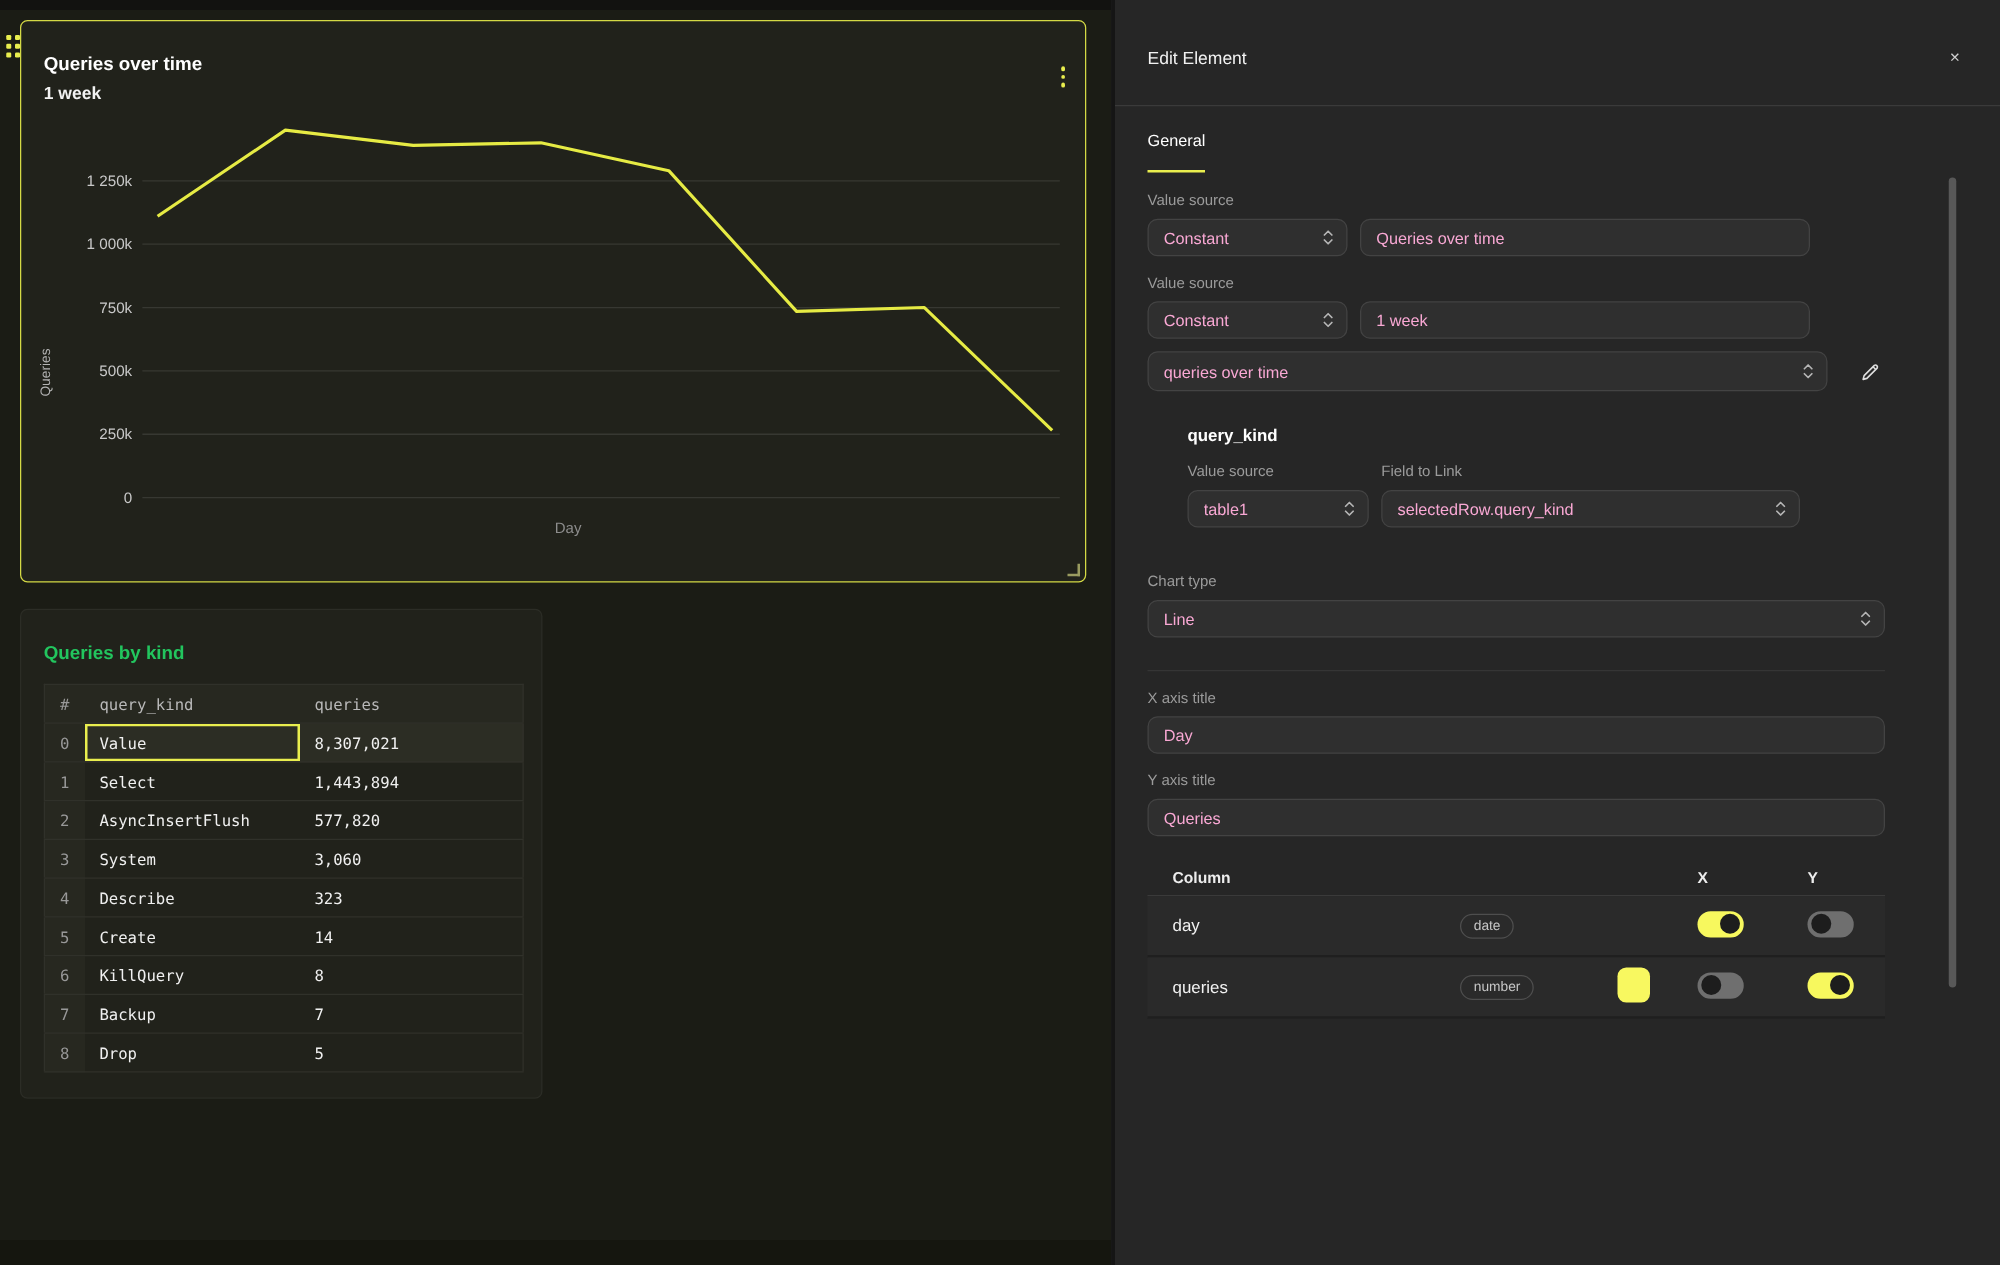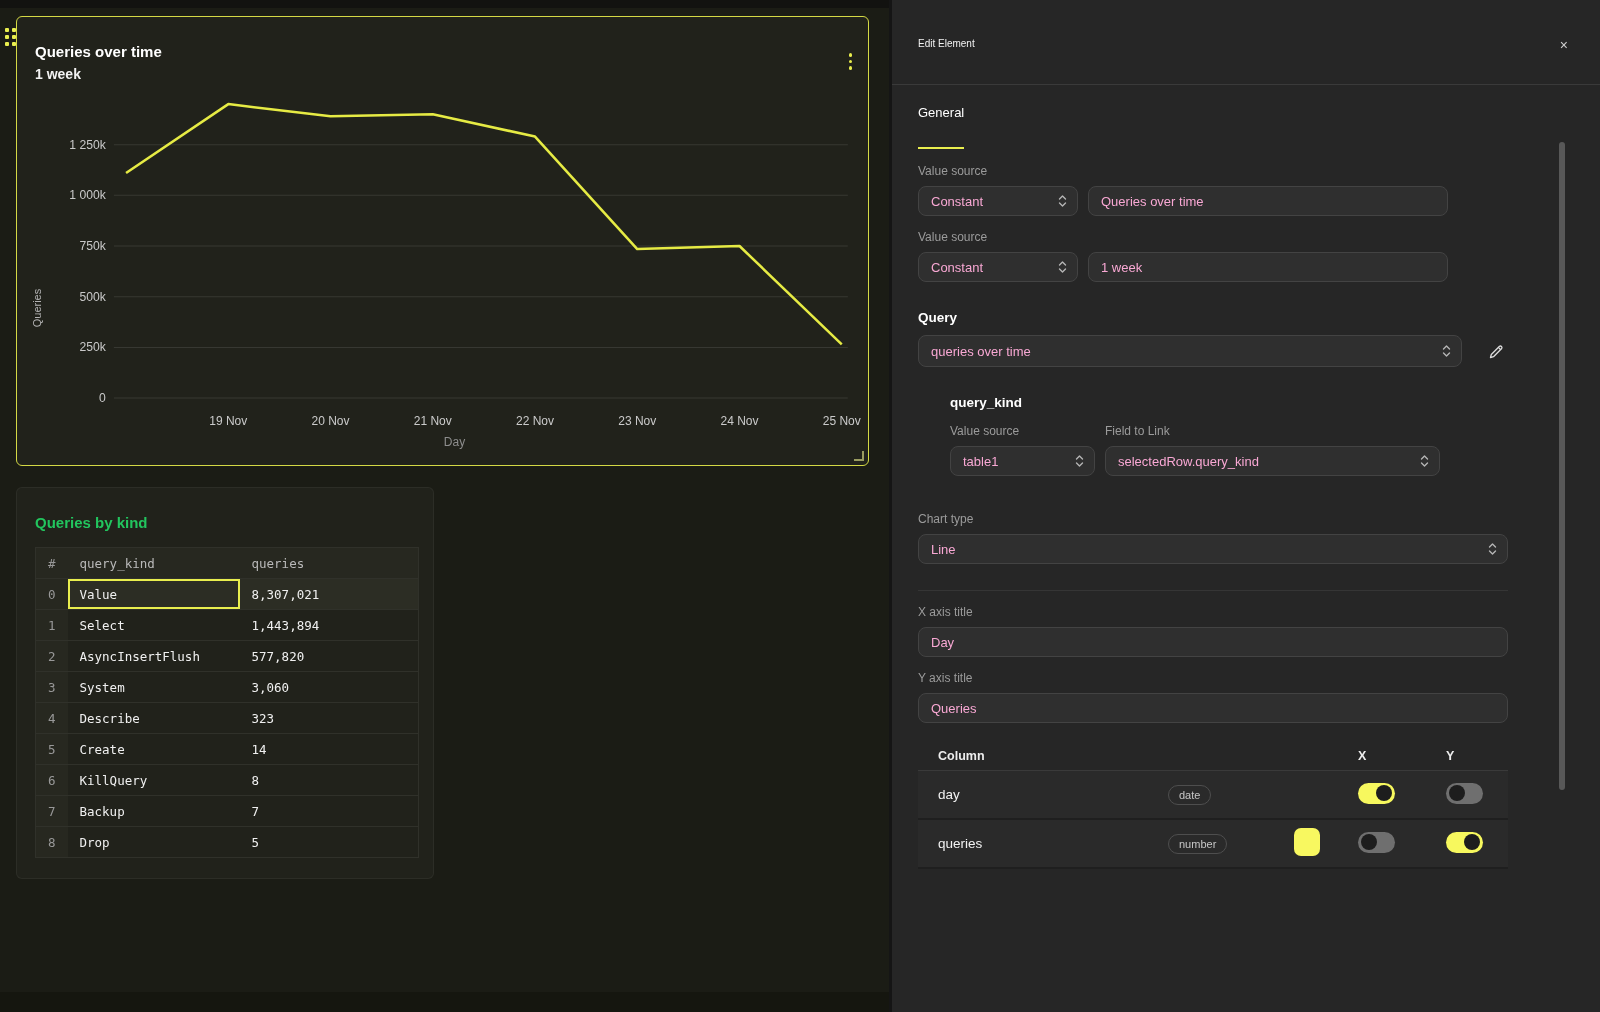--- a/index.html
+++ b/index.html
@@ -52,24 +52,24 @@
   th { color:#b9b9b9; background:#272820; }
   td { color:#f0f0f0; }
   th.idx, td.idx { background:#272820; color:#989898; text-align:center; padding:0 4px; }
   tr.selected td:not(.idx) { background:#2c2d24; }
   td.selected-cell { box-shadow: inset 0 0 0 2px #e9ee4e; }
 
   
   .editor { position:absolute; left:889px; top:0; width:711px; height:1012px;
     background:#262626; border-left:3px solid #151515; }
   .editor-header { position:relative; height:85px; border-bottom:1px solid #3a3a3a; }
-  .editor-title { position:absolute; left:26px; top:38px; font-size:10px; color:#f2f2f2; }
+  .editor-title { position:absolute; left:26px; top:38px; font-size:14px; color:#f2f2f2; }
   .close { position:absolute; right:32px; top:38px; font-size:14px; color:#d0d0d0; cursor:default; line-height:1; }
   .tabs { padding-left:26px; border-bottom:1px solid transparent; }
-  .tab { display:inline-block; margin-top:20px; padding-bottom:27px; font-size:13px; color:#ffffff;
+  .tab { display:inline-block; margin-top:20px; padding-bottom:16px; font-size:13px; color:#ffffff;
     border-bottom:2px solid #e9ee4e; }
   .editor-content { padding:0 92px 0 26px; }
 
   .section-heading { font-size:13.5px; font-weight:bold; color:#ffffff; margin-top:26px; }
   .field-label { font-size:12px; color:#9b9b9b; margin-top:14px; }
   .frow { display:flex; gap:10px; margin-top:8px; align-items:center; }
   .select, .tinput { background:#2f2f2f; border:1px solid #434343; border-radius:8px;
     height:30px; font-size:13px; color:#f9a8d4; }
   .select { display:flex; align-items:center; justify-content:space-between; padding:0 10px 0 12px; }
   .tinput { display:block; padding:0 12px; outline:none; font-family:"Liberation Sans",sans-serif; }
@@ -142,29 +142,20 @@
             <line x1="64" x2="788" y1="198" y2="198" class="gridline"></line>
             <text x="56" y="202" class="ytick">500k</text>
             <line x1="64" x2="788" y1="148" y2="148" class="gridline"></line>
             <text x="56" y="152" class="ytick">750k</text>
             <line x1="64" x2="788" y1="98" y2="98" class="gridline"></line>
             <text x="56" y="102" class="ytick">1 000k</text>
             <line x1="64" x2="788" y1="48" y2="48" class="gridline"></line>
             <text x="56" y="52" class="ytick">1 250k</text>
             <polyline points="76,75.99999999999997 176.85714285714286,8 277.7142857142857,20 378.57142857142856,18 479.42857142857144,40 580.2857142857142,151 681.1428571428571,148 782,245" fill="none" stroke="#e6eb44" stroke-width="2.5" stroke-linejoin="round"></polyline>
           </svg>
-        <div class="xticks" id="x-ticks">
-            <span class="xtick" style="left: 22.1071%;">19 Nov</span>
-            <span class="xtick" style="left: 34.7143%;">20 Nov</span>
-            <span class="xtick" style="left: 47.3214%;">21 Nov</span>
-            <span class="xtick" style="left: 59.9286%;">22 Nov</span>
-            <span class="xtick" style="left: 72.5357%;">23 Nov</span>
-            <span class="xtick" style="left: 85.1429%;">24 Nov</span>
-            <span class="xtick" style="left: 97.75%;">25 Nov</span>
-          </div>
         <div class="xlab">Day</div>
       </div>
     </div>
     <div class="resize-handle"></div>
   </div>
 
   <div class="table-card">
     <div class="table-title">Queries by kind</div>
     <table>
       <colgroup>
@@ -256,21 +247,20 @@
     <div class="frow">
       <div class="select w160">
         <span>Constant</span>
         <svg class="chev" width="9" height="14" viewBox="0 0 9 14">
             <path d="M1.5 5l3-3 3 3M1.5 9l3 3 3-3" fill="none" stroke="#b5b5b5" stroke-width="1.4" stroke-linecap="round" stroke-linejoin="round"></path>
           </svg>
       </div>
       <input class="tinput w360" value="1 week" style="">
     </div>
 
-    <div class="section-heading mt28">Query</div>
     <div class="frow mt10">
       <div class="select w544">
         <span>queries over time</span>
         <svg class="chev" width="9" height="14" viewBox="0 0 9 14">
             <path d="M1.5 5l3-3 3 3M1.5 9l3 3 3-3" fill="none" stroke="#b5b5b5" stroke-width="1.4" stroke-linecap="round" stroke-linejoin="round"></path>
           </svg>
       </div>
       <span class="pencil-btn">
         <svg width="17" height="17" viewBox="0 0 17 17">
             <path d="M2.5 14.5l.8-3 8.2-8.2a1.6 1.6 0 0 1 2.2 2.2l-8.2 8.2-3 .8z" fill="none" stroke="#dedede" stroke-width="1.3" stroke-linejoin="round"></path>

